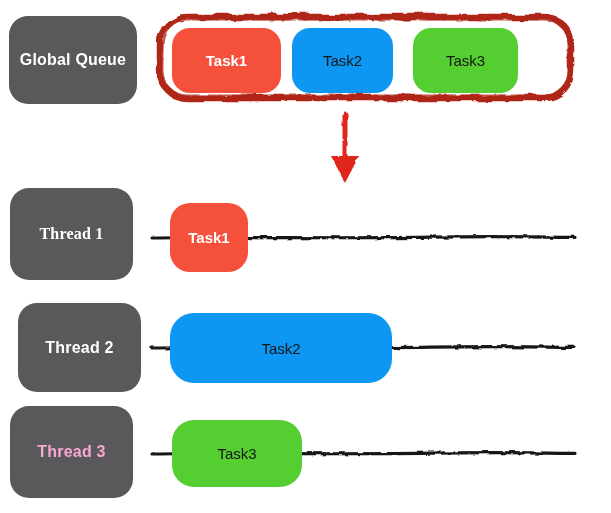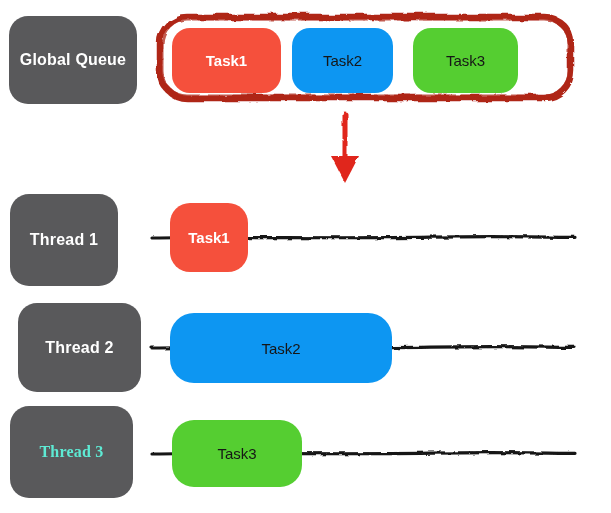--- a/index.html
+++ b/index.html
@@ -27,21 +27,21 @@
     display: flex;
     align-items: center;
     justify-content: center;
     border-radius: 19px;
     font-size: 16px;
     font-weight: 700;
     letter-spacing: 0.2px;
     text-align: right;
   }
   #box-global-queue { left: 9px;  top: 16px;  width: 128px; height: 88px; }
-  #box-thread-1     { left: 10px; top: 194px; width: 108px; height: 92px; }
+  #box-thread-1     { left: 10px; top: 188px; width: 123px; height: 92px; font-family: Liberation Serif, serif; }
   #box-thread-2     { left: 18px; top: 303px; width: 123px; height: 89px; }
   #box-thread-3     { left: 10px; top: 406px; width: 123px; height: 92px; }
 
   .task {
     position: absolute;
     z-index: 2;
     display: flex;
     align-items: center;
     justify-content: center;
     font-size: 15px;
@@ -112,20 +112,20 @@
     <span>Task1</span>
   </div>
 
   <div class="label-box" id="box-thread-2" style="background: rgb(89, 89, 91); color: rgb(255, 255, 255);">
     <span>Thread 2</span>
   </div>
   <div class="task" id="t2-task2" style="background: rgb(13, 150, 242); color: rgb(22, 22, 22);">
     <span>Task2</span>
   </div>
 
-  <div class="label-box" id="box-thread-3" style="background: rgb(89, 89, 91); color: #5eead4; font-family: Liberation Serif, serif;">
+  <div class="label-box" id="box-thread-3" style="background: rgb(89, 89, 91); color: #f9a8d4;">
     <span>Thread 3</span>
   </div>
   <div class="task" id="t3-task3" style="background: rgb(85, 206, 49); color: rgb(22, 22, 22);">
     <span>Task3</span>
   </div>
 
 </div>
 
 </body></html>

